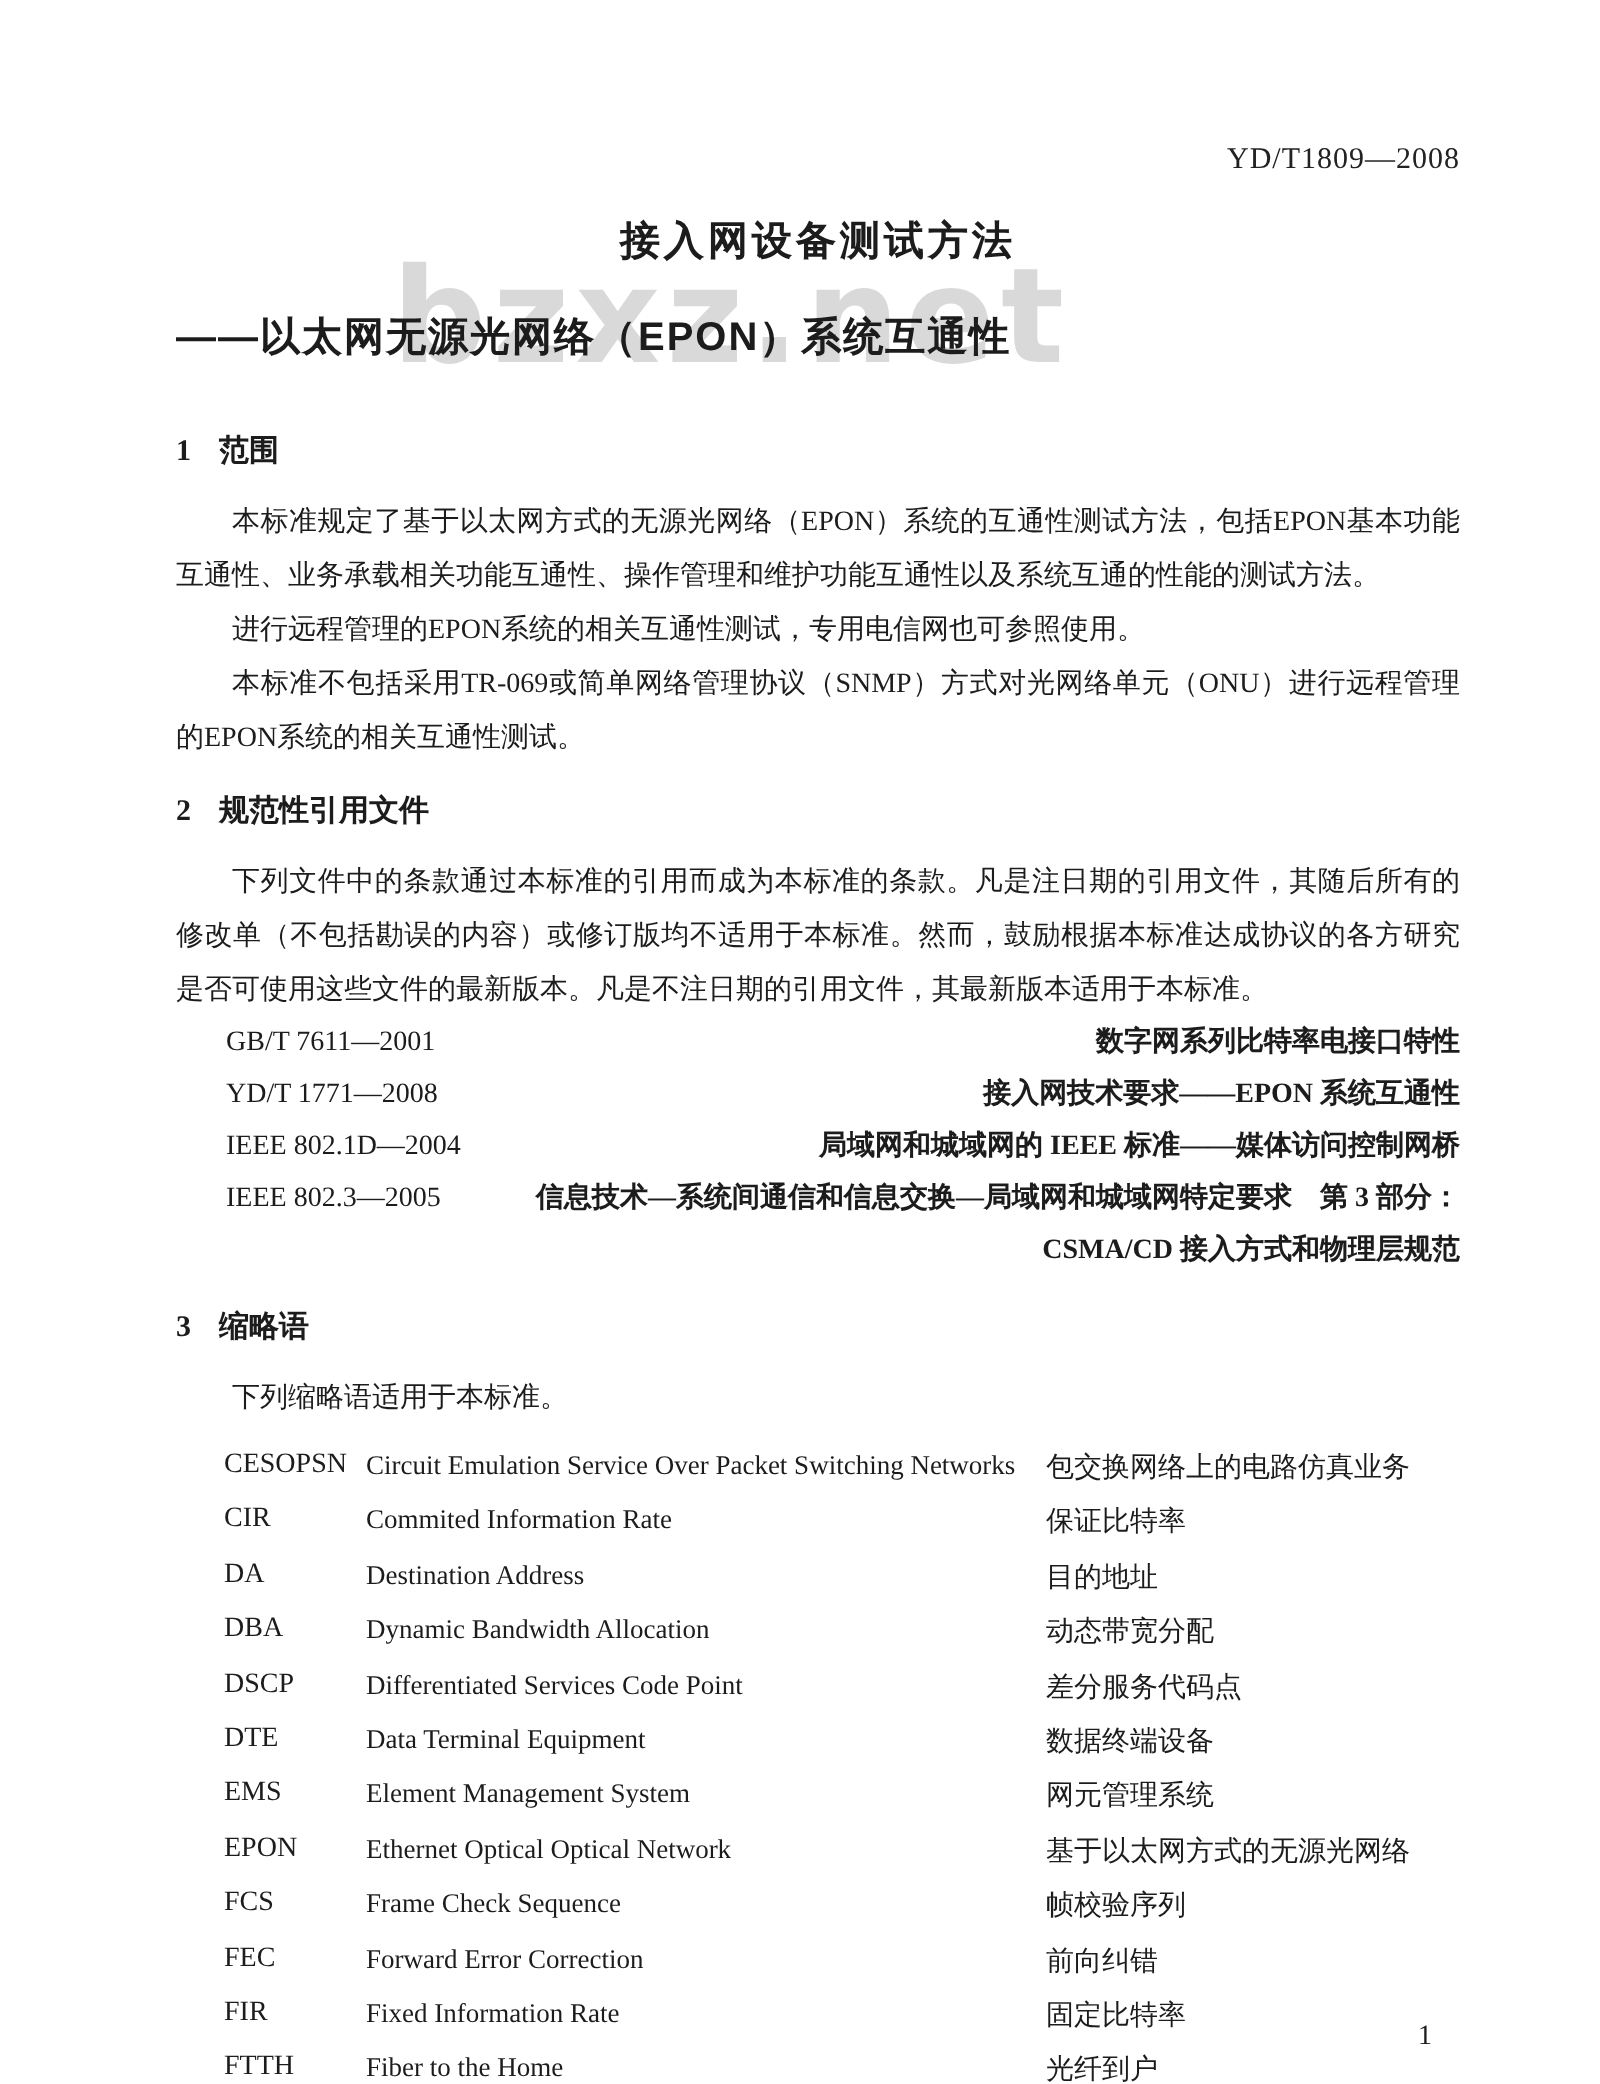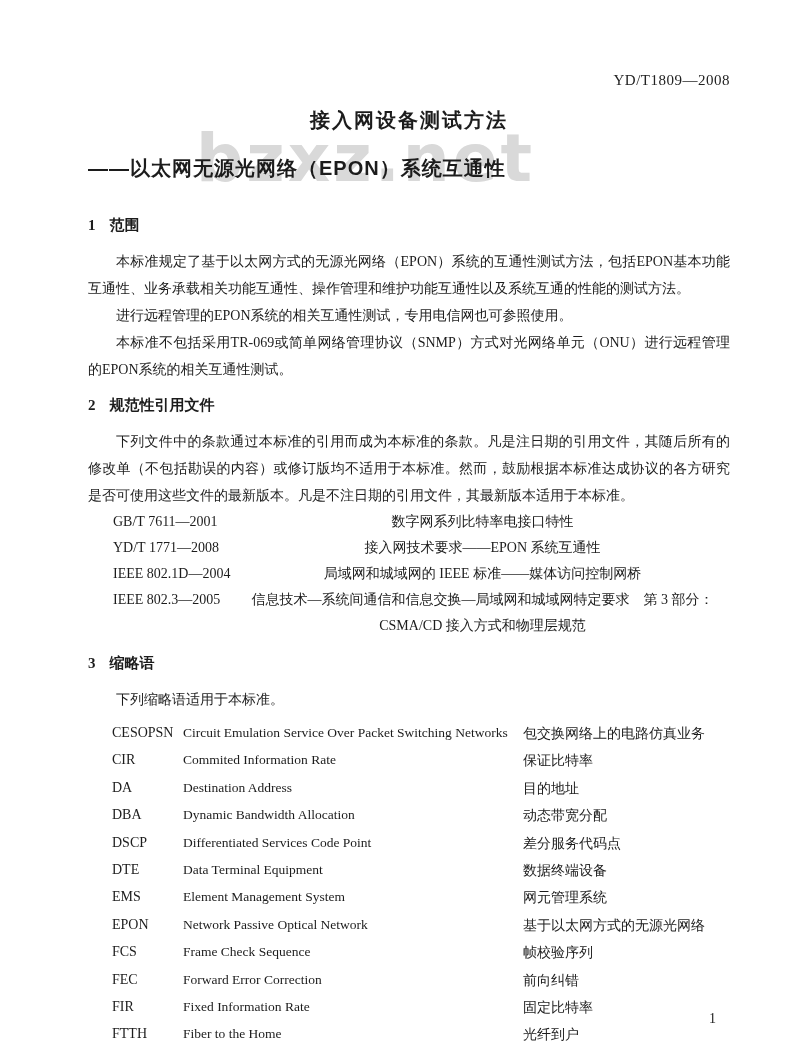--- a/index.html
+++ b/index.html
@@ -80,21 +80,21 @@
     display:flex;
     font-size:14px;
     line-height:26px;
     align-items:flex-start;
   }
   .ref-code{
     width:122px;
     flex:none;
     white-space:nowrap;
   }
-  .ref-title{flex:1;text-align:center;}
+  .ref-title{flex:1;text-align:right;font-weight:bold;}
   .abbr-list{
     margin-left:24px;
     margin-top:12px;
   }
   .abbr-row{
     display:flex;
     align-items:flex-start;
     height:27.4px;
   }
   .abbr-code{
@@ -200,21 +200,21 @@
         <span class="abbr-en">Data Terminal Equipment</span>
         <span class="abbr-zh">数据终端设备</span>
       </div>
       <div class="abbr-row">
         <span class="abbr-code">EMS</span>
         <span class="abbr-en">Element Management System</span>
         <span class="abbr-zh">网元管理系统</span>
       </div>
       <div class="abbr-row">
         <span class="abbr-code">EPON</span>
-        <span class="abbr-en">Network Passive Optical Network</span>
+        <span class="abbr-en">Ethernet Optical Optical Network</span>
         <span class="abbr-zh">基于以太网方式的无源光网络</span>
       </div>
       <div class="abbr-row">
         <span class="abbr-code">FCS</span>
         <span class="abbr-en">Frame Check Sequence</span>
         <span class="abbr-zh">帧校验序列</span>
       </div>
       <div class="abbr-row">
         <span class="abbr-code">FEC</span>
         <span class="abbr-en">Forward Error Correction</span>

